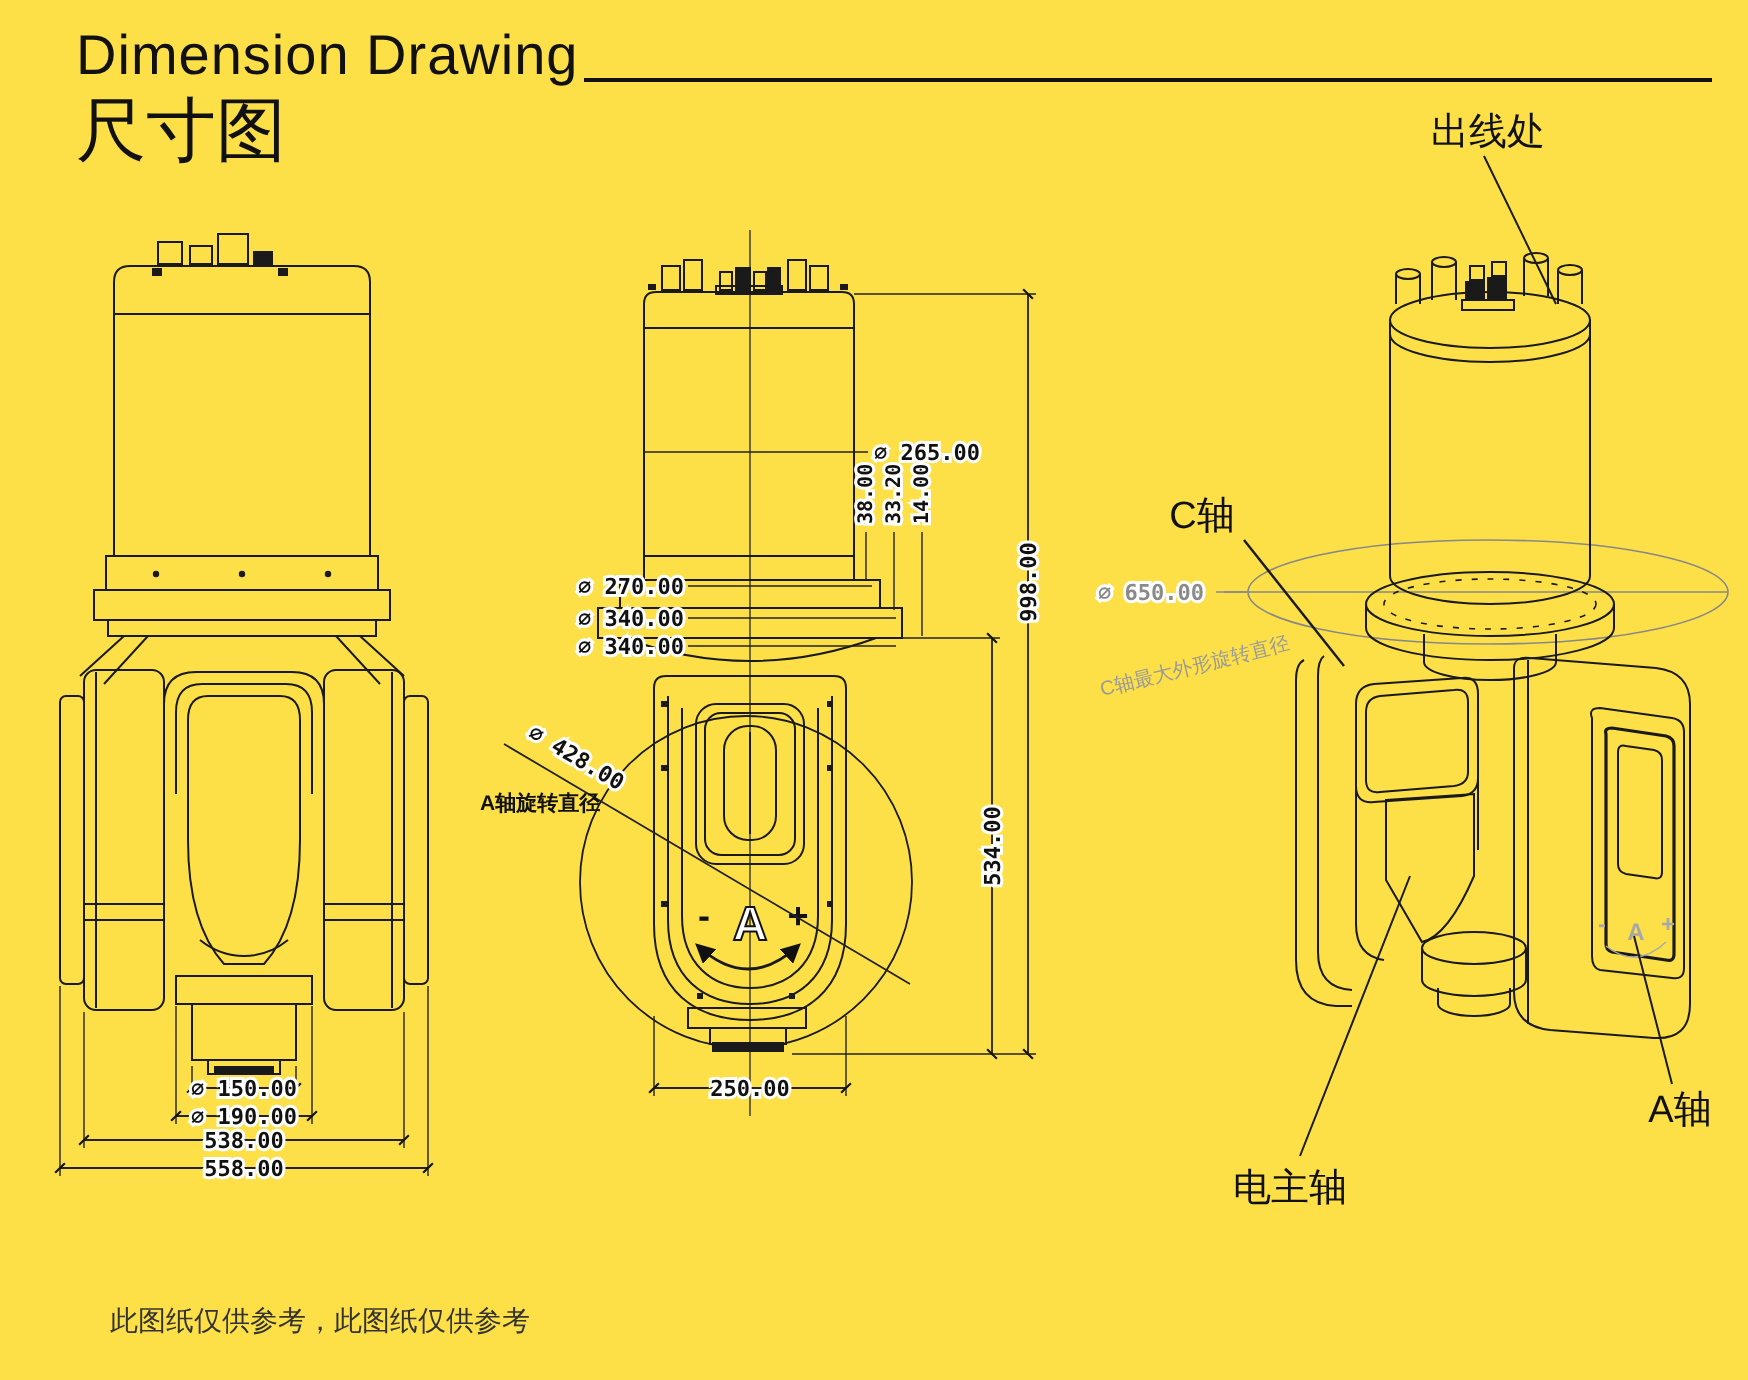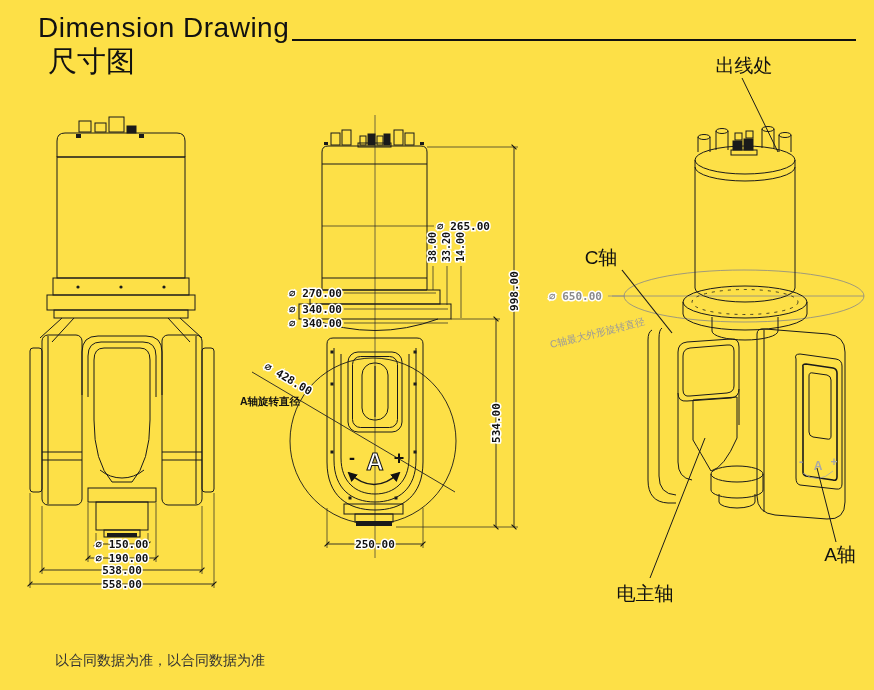--- a/index.html
+++ b/index.html
@@ -1,19 +1,19 @@
 <!DOCTYPE html>
 <html><head>
 <meta charset="utf-8">
 <style>
   html,body{margin:0;padding:0;background:#fff;width:874px;height:690px;}
   .canvas{position:relative;width:874px;height:690px;background:#fde047;overflow:hidden;
           font-family:"Liberation Sans",sans-serif;color:#111;}
   .title-en{position:absolute;left:38px;top:12px;font-size:28px;letter-spacing:.5px;}
-  .title-zh{position:absolute;left:48px;top:42px;font-size:29px;}
+  .title-zh{position:absolute;left:38px;top:42px;font-size:35px;}
   .rule{position:absolute;left:292px;top:39px;width:564px;height:2px;background:#111;}
   .model{position:absolute;left:684px;top:10px;font-size:23px;white-space:nowrap;}
   .model .dash{position:relative;top:-8px;font-size:19px;}
   .model .red{color:#e60012;}
   .footer-note{position:absolute;left:55px;top:652px;font-size:14px;color:#333;}
   svg.drawing{position:absolute;left:0;top:0;}
   svg .dim{font:700 11px "DejaVu Sans Mono",monospace;fill:#111;paint-order:stroke;stroke:#fff;stroke-width:3px;}
   svg .dim-sm{font:700 10px "DejaVu Sans Mono",monospace;fill:#111;paint-order:stroke;stroke:#fff;stroke-width:3px;}
   svg .gray{fill:#8a8a8a;stroke:#fff;}
   svg .zh{font-family:"Liberation Sans",sans-serif;font-size:19px;fill:#111;stroke:none;}
@@ -238,14 +238,14 @@
       <text class="zh" x="744" y="72" text-anchor="middle">出线处</text>
       <text class="zh" x="601" y="264" text-anchor="middle" font-size="20">C轴</text>
       <text class="dim gray" x="549" y="300" text-anchor="start" font-size="14">∅ 650.00</text>
       <line x1="608" y1="296" x2="625" y2="296" stroke="#8a8a8a" stroke-width="0.8"></line>
       <text class="zh-tiny" transform="translate(551,348) rotate(-14)">C轴最大外形旋转直径</text>
       <text class="zh" x="645" y="600" text-anchor="middle">电主轴</text>
       <text class="zh" x="840" y="561" text-anchor="middle">A轴</text>
     </g>
   </svg>
 
-  <div class="footer-note">以合同数据为准，以合同数据为准</div>
+  <div class="footer-note">此图纸仅供参考，此图纸仅供参考</div>
 </div>
 
 </body></html>

